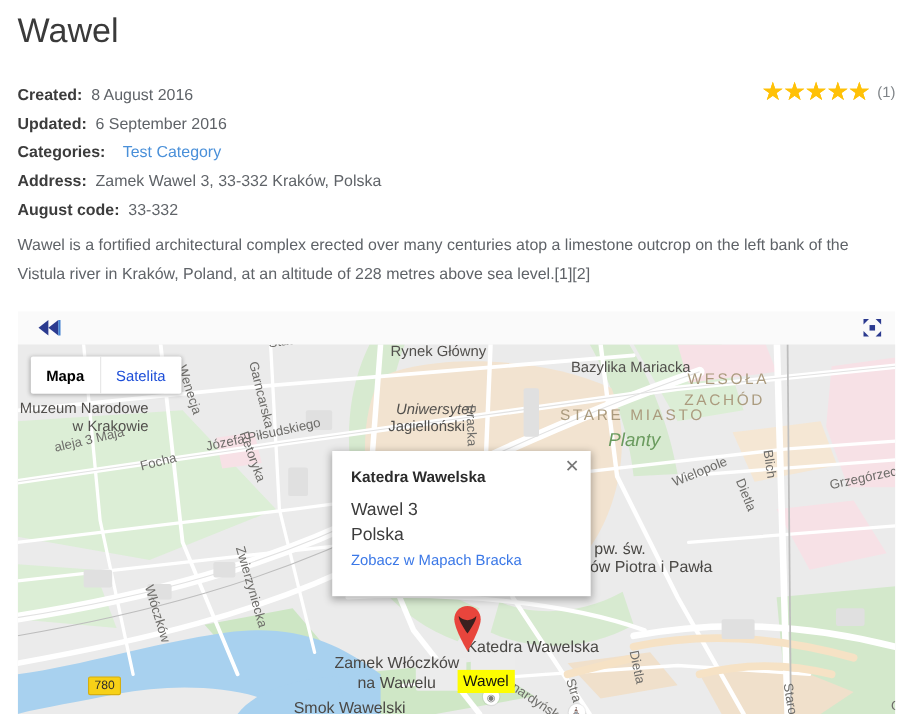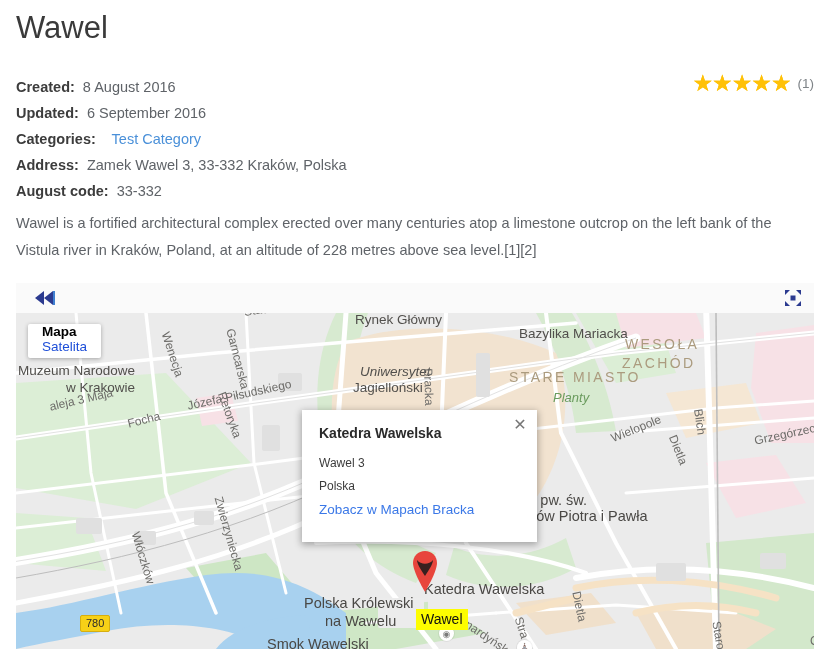--- a/index.html
+++ b/index.html
@@ -69,38 +69,38 @@
     background: #eaeaea;
     overflow: hidden;
   }
   .map svg { position:absolute; left:0; top:0; }
 
   
   .maptype {
     position: absolute; left: 12px; top: 11px; z-index: 30;
     display: flex; background: #fff;
     box-shadow: 0 1px 4px rgba(0,0,0,.3); border-radius: 2px;
-    height: 34px; overflow:hidden;flex-direction:column;
+    height: 34px; overflow:hidden;
   }
   .maptype div {
     display:flex; align-items:center; padding: 0 14px;
     font-size: 13.5px; color: #1d4ed8; cursor: pointer;
   }
   .maptype div.active { color: #000; font-weight: 600; }
   .maptype .sep { padding:0; width:1px; background:#e6e6e6; }
 
   
   .infowin {
     position: absolute; left: 286px; top: 97px; z-index: 35;
     width: 235px; height: 132px; background: #fff;
     box-shadow: 0 2px 7px 1px rgba(0,0,0,.3);
     padding: 15px 16px 0 17px;
   }
   .iw-title { font-size: 14px; font-weight: 700; color: #2b2b2b; margin-bottom: 11px; }
-  .iw-line { font-size: 12px; color: #3c3c3c; line-height: 23px; }
+  .iw-line { font-size: 16px; color: #3c3c3c; line-height: 23px; }
   .iw-link { font-size: 13.5px; color: #3b78e7; line-height: 23px; text-decoration:none; cursor:pointer; }
   .iw-close {
     position: absolute; right: 9px; top: 7px; width: 16px; height: 16px;
     color: #777; font-size: 16px; line-height: 16px; text-align:center; cursor:pointer;
     font-family:"Liberation Sans", sans-serif;
   }
 
   
   .marker { position: absolute; left: 395px; top: 237px; z-index: 32; width: 28px; height: 42px; cursor:pointer; }
   .wawel-label {
@@ -116,21 +116,21 @@
     font-size: 11px; color: #2c2c2c; padding: 0px 5px; line-height: 15px;
     font-family:"Liberation Sans", sans-serif;
   }
 
   
   .lbl { position: absolute; z-index: 18; white-space: nowrap;
          font-family: "Liberation Sans", sans-serif; pointer-events:none; }
   .lbl-poi   { font-size: 13.5px; color: #514f4c; }
   .lbl-road  { font-size: 12px;  color: #6d6c69; }
   .lbl-area  { font-size: 14px;  color: #ab9b7e; letter-spacing: 2.4px; }
-  .lbl-park  { font-size: 13px;  color: #6a9b5e; font-style: italic; }
+  .lbl-park  { font-size: 17px;  color: #6a9b5e; font-style: italic; }
   .lbl-big   { font-size: 14.5px; color: #4a4845; }
 
   .poi-ico {
     position:absolute; z-index:19; width:15px; height:15px; border-radius:50%;
     background:#fff; box-shadow:0 0 0 1px rgba(0,0,0,.06);
     display:flex;align-items:center;justify-content:center;
     font-size:9px;color:#7b7b7b;
   }
 </style>
 </head>
@@ -328,21 +328,21 @@
           <div class="lbl lbl-road" style="left: 32px; top: 87px; transform: rotate(-13deg); transform-origin: left top;">aleja 3 Maja</div>
           <div class="lbl lbl-road" style="left: 110px; top: 104px; transform: rotate(-14deg); transform-origin: left top;">Focha</div>
           <div class="lbl lbl-road" style="left: 419px; top: 55px; transform: rotate(88deg); transform-origin: left top;">Bracka</div>
           <div class="lbl lbl-road" style="left: 689px; top: 95px; transform: rotate(82deg); transform-origin: left top;">Blich</div>
           <div class="lbl lbl-road" style="left: 663px; top: 120px; transform: rotate(68deg); transform-origin: left top;">Dietla</div>
           <div class="lbl lbl-road" style="left: 593px; top: 119px; transform: rotate(-22deg); transform-origin: left top;">Wielopole</div>
           <div class="lbl lbl-road" style="left: 737px; top: 121px; transform: rotate(-12deg); transform-origin: left top;">Grzegórzec</div>
           <div class="lbl lbl-road" style="left: 209px; top: 182px; transform: rotate(74deg); transform-origin: left top;">Zwierzyniecka</div>
           <div class="lbl lbl-road" style="left: 126px; top: 217px; transform: rotate(73deg); transform-origin: left top;">Włóczków</div>
           <div class="lbl lbl-big" style="left: 408px; top: 268px;">Katedra Wawelska</div>
-          <div class="lbl lbl-big" style="left: 288px; top: 282px;">Polska Królewski</div>
+          <div class="lbl lbl-big" style="left: 288px; top: 282px;">Zamek Włóczków</div>
           <div class="lbl lbl-big" style="left: 309px; top: 300px;">na Wawelu</div>
           <div class="lbl lbl-big" style="left: 251px; top: 323px;">Smok Wawelski</div>
           <div class="lbl lbl-big" style="left: 509px; top: 179px;">ół pw. św.</div>
           <div class="lbl lbl-big" style="left: 509px; top: 195px;">ołów Piotra i Pawła</div>
           <div class="lbl lbl-road" style="left: 439px; top: 294px; transform: rotate(34deg); transform-origin: left top;">Bernardyńska</div>
           <div class="lbl lbl-road" style="left: 509px; top: 302px; transform: rotate(72deg); transform-origin: left top;">Stra</div>
           <div class="lbl lbl-road" style="left: 567px; top: 277px; transform: rotate(78deg); transform-origin: left top;">Dietla</div>
           <div class="lbl lbl-road" style="left: 707px; top: 307px; transform: rotate(80deg); transform-origin: left top;">Staro</div>
           <div class="lbl lbl-road" style="left: 794px; top: 321px;">Ga</div>
           <div class="lbl lbl-road" style="left: 227px; top: -8px; transform: rotate(-8deg); transform-origin: left top;">Stac</div>

